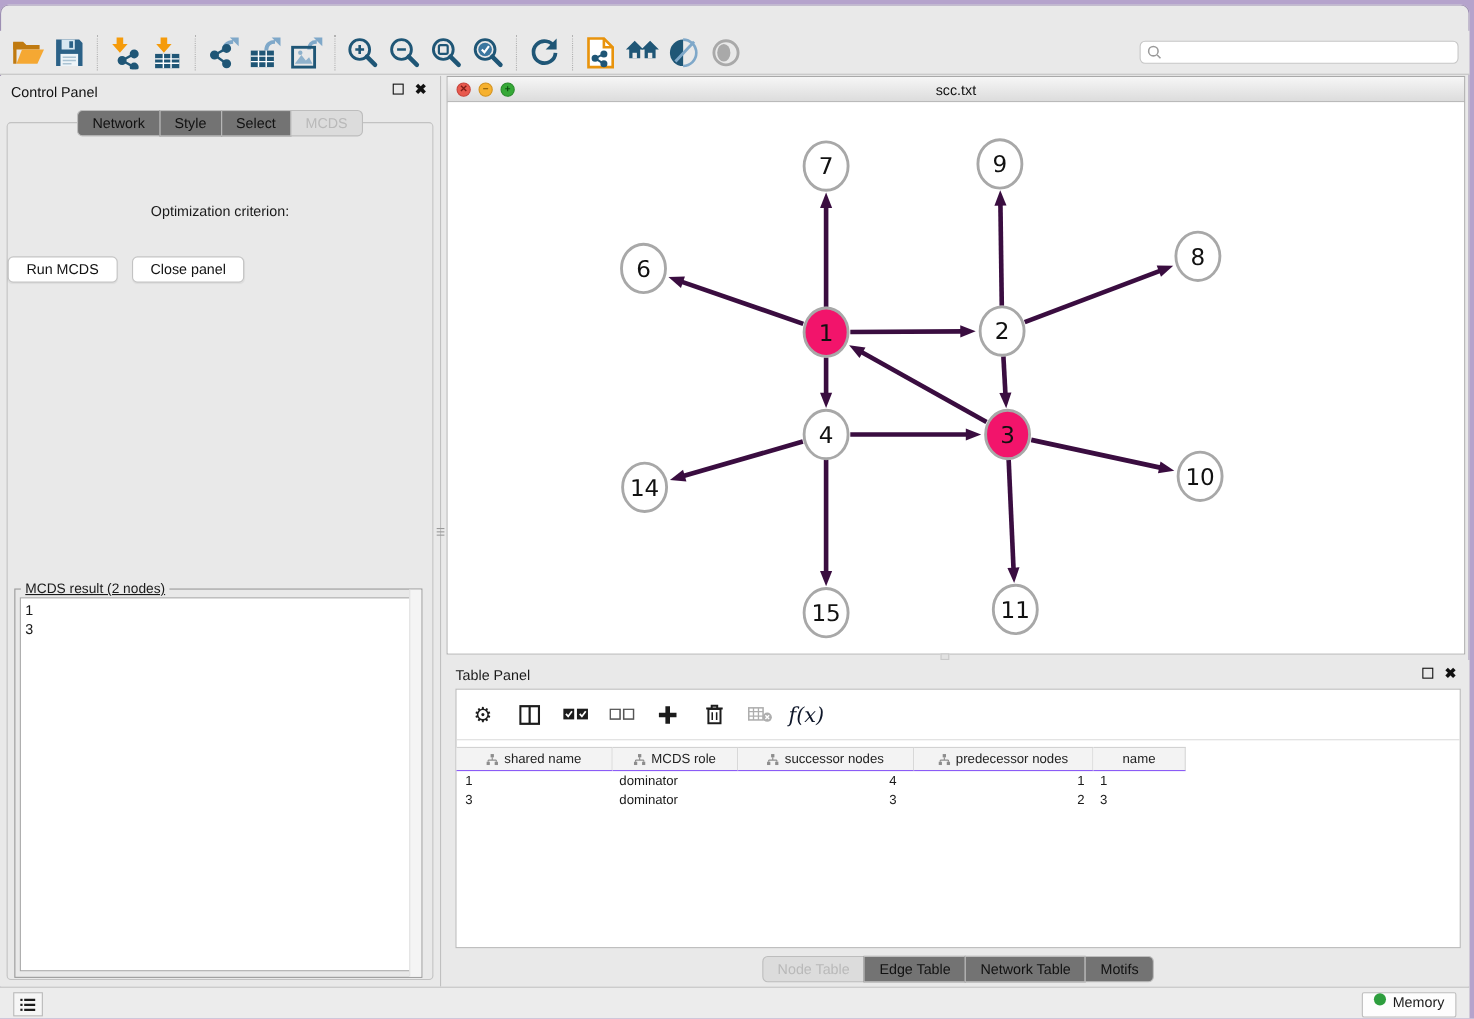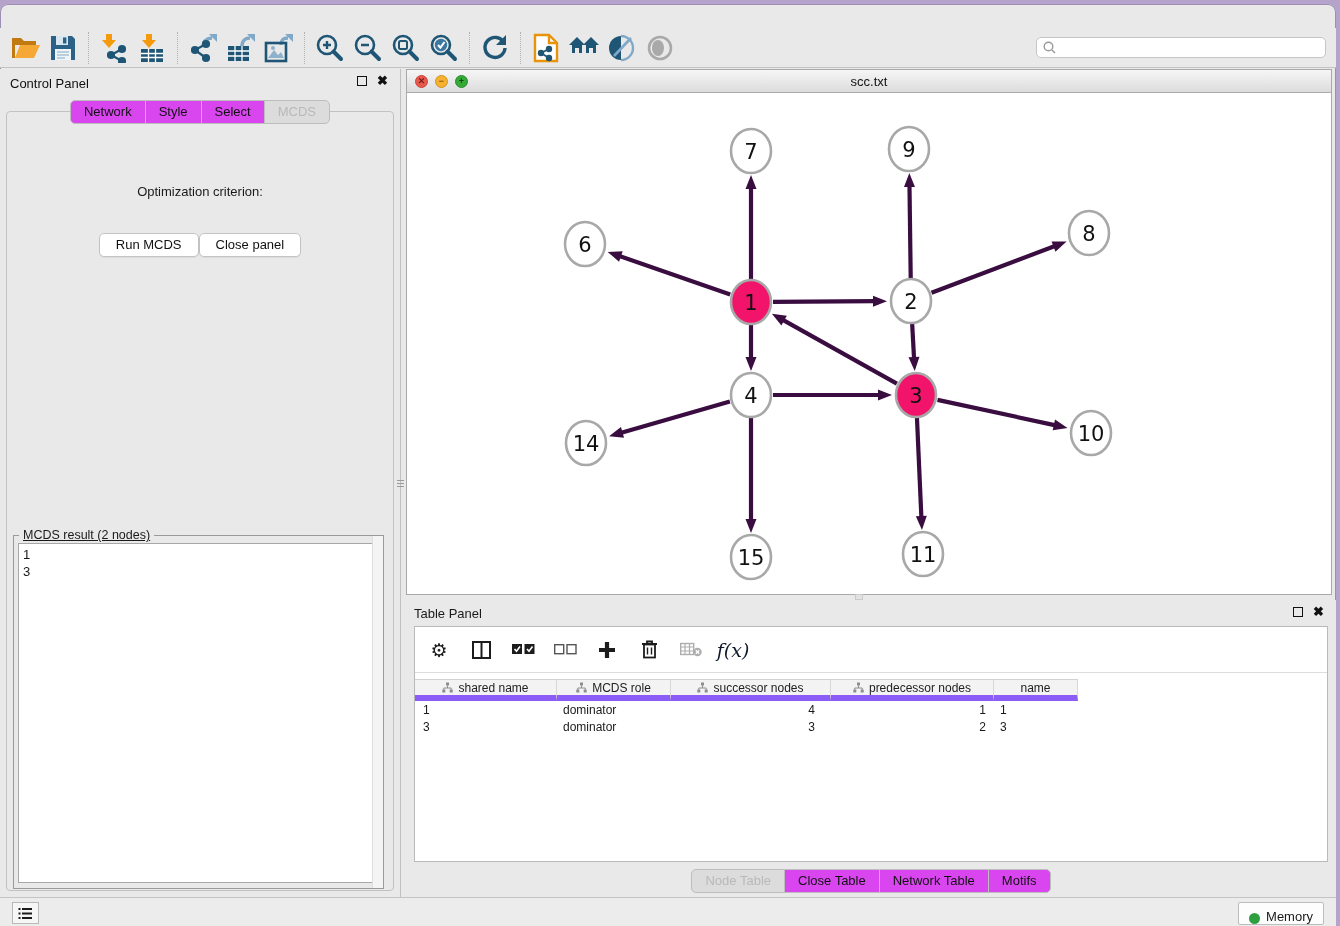--- a/index.html
+++ b/index.html
@@ -29,32 +29,32 @@
   
   .control-panel { position:absolute; left:0; top:0; width:401px; height:828px; background:#e9e9e9; border-right:1px solid #c0c0c0; }
   .cp-header { position:absolute; left:0; top:0; width:100%; height:26px; }
   .cp-title { position:absolute; left:10px; top:7px; font-size:13px; color:#111; }
   .panel-btns { position:absolute; right:12px; top:7px; display:flex; gap:10px; align-items:center; }
   .float-btn { width:10px; height:10px; border:1.6px solid #111; background:transparent; display:inline-block; }
   .close-btn { font-size:13px; font-weight:bold; color:#111; line-height:10px; }
   .cp-body { position:absolute; left:6px; right:6px; top:42px; bottom:6px; border:1px solid #c2c2c2; border-radius:4px; background:#e9e9e9; }
   .seg-row { position:absolute; left:0; width:100%; display:flex; justify-content:center; z-index:3; }
   .cp-tabs { top:31px; }
-  .seg { background:#d946ef; border:1px solid #bdbdbd; margin-left:-1px; padding:3px 13px 4px; font-size:13px; color:#111; white-space:nowrap; }
+  .seg { background:#737373; border:1px solid #bdbdbd; margin-left:-1px; padding:3px 13px 4px; font-size:13px; color:#111; white-space:nowrap; }
   .seg:first-child { border-radius:5px 0 0 5px; margin-left:0; }
   .seg:last-child { border-radius:0 5px 5px 0; }
   .seg.active { background:#dcdcdc; color:#b9b9b9; }
   .opt-label { position:absolute; left:0; width:100%; top:72px; text-align:center; font-size:13px; }
   .dropdown { position:absolute; left:38px; top:88px; width:310px; height:23px; background:#fff; border:1px solid #c3c3c3; border-radius:4px; display:flex; align-items:center; padding:0 8px; font-size:13px; box-shadow:0 1px 1px rgba(0,0,0,.06); }
   .dropdown .dd-label { flex:1; }
   .dd-arrows { display:flex; flex-direction:column; align-items:center; gap:1px; margin-right:2px; }
   .dd-arrows i { display:block; width:0; height:0; border-left:4px solid transparent; border-right:4px solid transparent; }
   .dd-up { border-bottom:5px solid #7a7a7a; }
   .dd-down { border-top:5px solid #7a7a7a; }
-  .btn-row { position:absolute; left:0; top:121px; width:100%; display:flex; justify-content:center; }
+  .btn-row { position:absolute; left:0; top:121px; width:100%; display:flex; gap:13px; }
   .push-btn { background:#fff; border:1px solid #c3c3c3; border-radius:5px; padding:3px 16px 4px; font-size:13px; color:#111; box-shadow:0 1px 1px rgba(0,0,0,.05); }
   .result-box { position:absolute; left:6px; right:9px; top:423px; bottom:1px; border:1px solid #9a9a9a; background:#e9e9e9; }
   .result-legend { position:absolute; left:5px; top:-8px; background:#e9e9e9; padding:0 4px; font-size:12.5px;text-decoration:underline; }
   .result-text { position:absolute; left:4px; right:4px; top:7px; bottom:5px; background:#fff; border:1px solid #a7a7a7; font-size:13px; line-height:17px; padding:2px 0 0 4px; overflow:hidden; }
   .result-scroll { position:absolute; right:0; top:0; bottom:0; width:11px; background:#f4f4f4; border-left:1px solid #e0e0e0; }
 
   
   .v-handle { position:absolute; left:397px; top:403px; width:7px; height:22px; display:flex; flex-direction:column; justify-content:center; gap:2px; z-index:5; }
   .v-handle i { display:block; height:1px; background:#9a9a9a; }
 
@@ -75,29 +75,29 @@
   
   .table-panel { position:absolute; left:406px; top:531px; width:930px; height:297px; background:#e9e9e9; }
   .tp-header { position:absolute; left:0; top:0; width:100%; height:26px; }
   .tp-title { position:absolute; left:8px; top:6px; font-size:13px; }
   .tp-body { position:absolute; left:8px; right:8px; top:26px; height:236px; background:#fff; border:1px solid #b9b9b9; }
   .tp-toolbar { position:absolute; left:0; top:0; width:100%; height:46px; border-bottom:1px solid #ddd; display:flex; align-items:center; padding-left:12px; gap:18px; }
   .tp-tool { display:flex; align-items:center; justify-content:center; width:24px; height:30px; }
   .gear-glyph { font-size:19px; color:#1c1c1c; font-family:"DejaVu Sans", sans-serif; }
   .fx-glyph { font-size:19px; font-style:italic; color:#0f172a; font-family:"DejaVu Serif", serif; }
   .thead { position:absolute; left:0; top:52px; height:22px; display:flex; }
-  .th { background:#f3f3f3; border-right:1px solid #d8d8d8; border-top:1px solid #d2d2d2; border-bottom:6px solid #8b5cf6; display:flex; align-items:center; justify-content:center; gap:5px; font-size:12px; color:#222; }
+  .th { background:#f3f3f3; border-right:1px solid #d8d8d8; border-top:1px solid #d2d2d2; border-bottom:1px solid #8b5cf6; display:flex; align-items:center; justify-content:center; gap:5px; font-size:12px; color:#222; }
   .trow { position:absolute; left:0; height:17px; display:flex; font-size:12px; }
   .td { display:flex; align-items:center; }
   .tabs-bottom { position:absolute; left:0; bottom:4px; width:100%; display:flex; justify-content:center; }
 
   
   .statusbar { position:absolute; left:0; top:893px; width:100%; height:29px; background:#ececec; border-top:1px solid #c4c4c4; }
   .list-btn { position:absolute; left:12px; top:4px; width:27px; height:22px; background:#f6f6f6; border:1px solid #b9b9b9; display:flex; align-items:center; justify-content:center; }
-  .mem-btn { position:absolute; right:12px; top:4px; height:23px; background:#fdfdfd; border:1px solid #bdbdbd; border-radius:2px; display:flex; align-items:flex-end; gap:6px; padding:0 10px; font-size:13px; }
+  .mem-btn { position:absolute; right:12px; top:4px; height:23px; background:#fdfdfd; border:1px solid #bdbdbd; border-radius:2px; display:flex; align-items:flex-start; gap:6px; padding:0 10px; font-size:13px; }
   .mem-dot { width:11px; height:11px; border-radius:50%; }
 </style>
 </head>
 <body>
 
 <div class="app">
 
 
   <div class="toolbar">
     <div class="tbtn">
@@ -457,21 +457,21 @@
               <div class="td" style="width: 142px; padding-left: 8px;">3</div>
               <div class="td" style="width: 114px; padding-left: 6px;">dominator</div>
               <div class="td" style="width: 160px; justify-content: flex-end; padding-right: 16px;">3</div>
               <div class="td" style="width: 163px; justify-content: flex-end; padding-right: 8px;">2</div>
               <div class="td" style="width: 84px; padding-left: 6px;">3</div>
             </div>
           </div>
       </div>
       <div class="seg-row tabs-bottom">
           <span class="seg active">Node Table</span>
-          <span class="seg">Close Table</span>
+          <span class="seg">Edge Table</span>
           <span class="seg">Network Table</span>
           <span class="seg">Motifs</span>
         </div>
     </div>
   </div>
 
   <div class="statusbar">
     <div class="list-btn">
       <svg width="15" height="13" viewBox="0 0 15 13">
           <path d="M4 2h10M4 6.5h10M4 11h10" stroke="#1c1c1c" stroke-width="2"></path>

